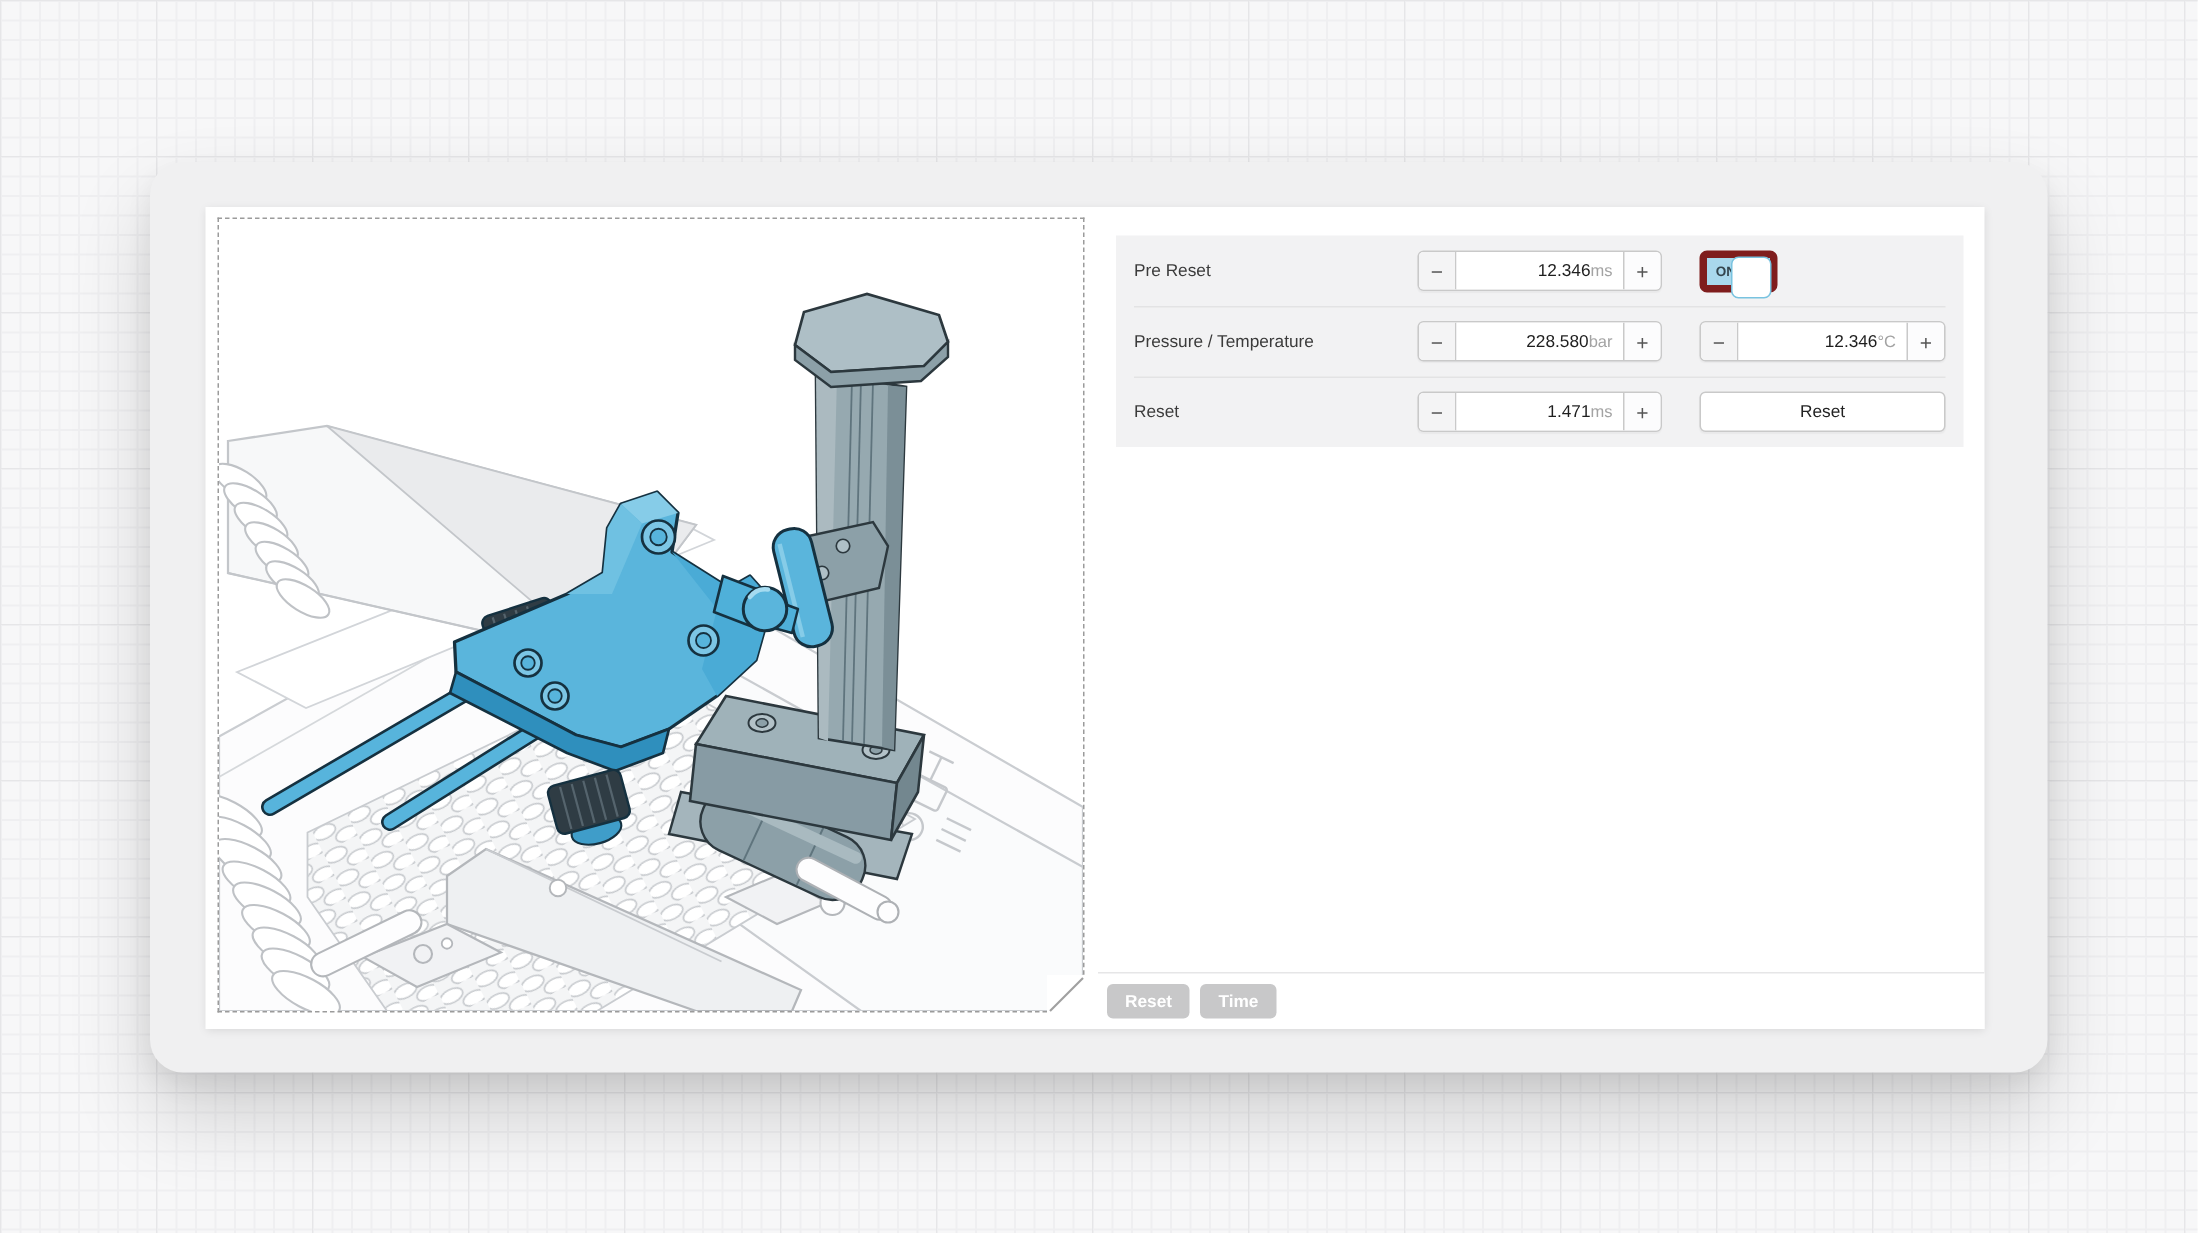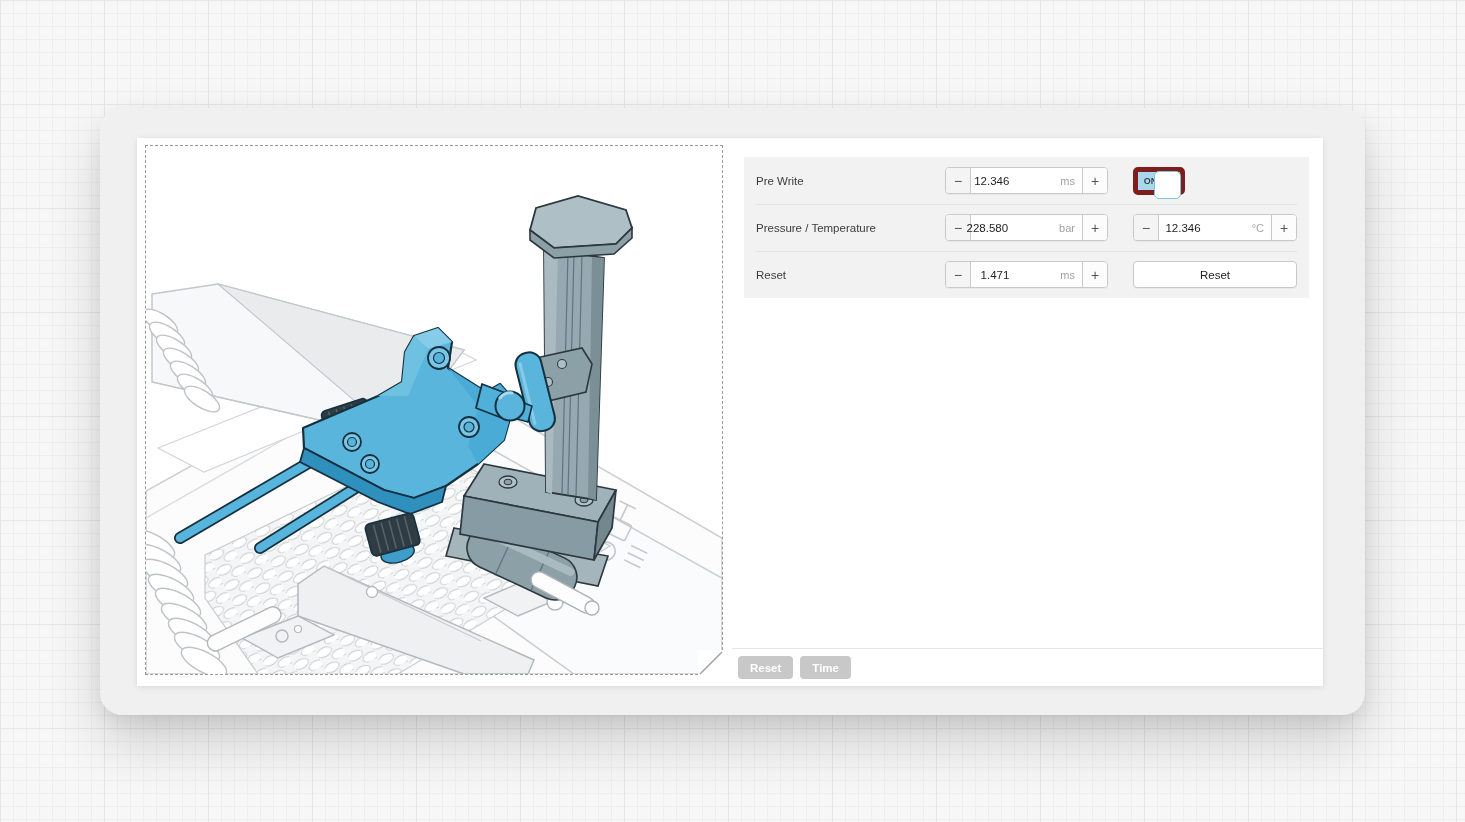--- a/index.html
+++ b/index.html
@@ -54,23 +54,23 @@
   .stepper.pos2 { left:389px; width:164px; }
   .step-btn {
     display:flex; align-items:center; justify-content:center;
     width:25px; font-size:14px; color:#555; border:none; padding:0; margin:0;
     font-family:inherit; cursor:pointer; flex:0 0 auto;
   }
   .step-btn.dec { background:#f4f4f5; border-right:1px solid #c9c9c9; }
   .step-btn.inc { background:#fcfcfd; border-left:1px solid #c9c9c9; }
   .step-value {
     flex:1; display:flex; align-items:center; justify-content:flex-end;
-    padding-right:7px; font-size:11.5px; color:#1e1e1e; background:#fff; min-width:0;gap:32px;
-  }
-  .step-value .unit { color:#a3a3a3; margin-left:19px; font-size:11px; }
+    padding-right:7px; font-size:11.5px; color:#1e1e1e; background:#fff; min-width:0;
+  }
+  .step-value .unit { color:#a3a3a3; margin-left:0; font-size:11px; }
   .toggle {
     position:absolute; left:389px; top:10px; width:52px; height:28px; box-sizing:border-box;
     border:5px solid #7f1d1d; border-radius:5px; background:#a9d8ec; cursor:pointer;
   }
   .toggle .on-label {
     position:absolute; left:0; top:0; bottom:0; width:25px;
     display:flex; align-items:center; justify-content:center;
     font-size:9px; font-weight:700; color:#33444c;
   }
   .toggle .knob {
@@ -255,21 +255,21 @@
       <div class="resize-grip">
         <svg width="26" height="26" aria-hidden="true">
           <line x1="24" y1="2" x2="2" y2="24" stroke="#a0a0a0" stroke-width="1.4"></line>
         </svg>
       </div>
     </div>
 
     <div class="controls">
 
       <div class="ctrl-row">
-        <span class="row-label">Pre Write</span>
+        <span class="row-label">Pre Reset</span>
         <div class="stepper pos1">
           <button class="step-btn dec">−</button>
           <div class="step-value">
             <span>12.346</span>
             <span class="unit">ms</span>
           </div>
           <button class="step-btn inc">+</button>
         </div>
         <div class="toggle">
           <span class="on-label">ON</span>

